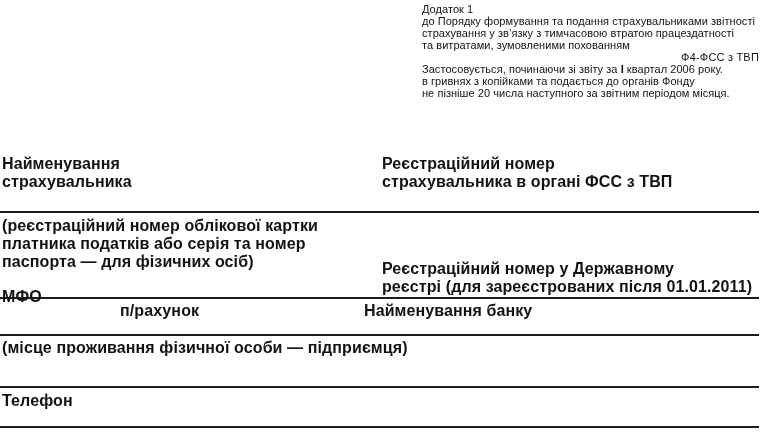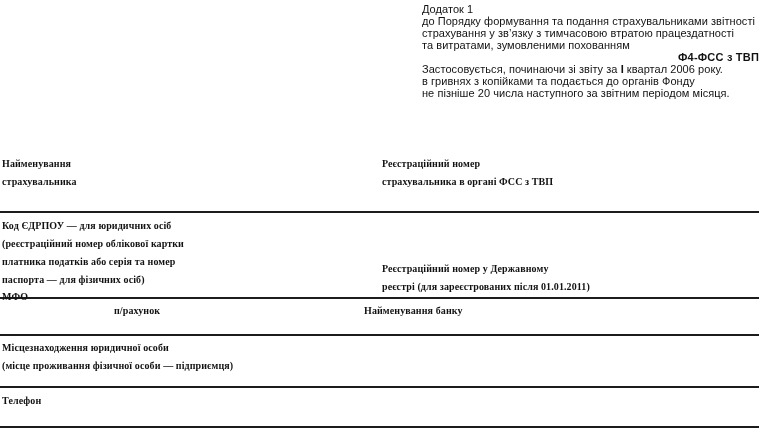--- a/index.html
+++ b/index.html
@@ -16,32 +16,31 @@
     position: absolute;
     left: 422px;
     top: 3px;
     width: 337px;
     font-size: 11px;
     line-height: 12px;
     letter-spacing: 0.05px;
   }
   .top-block .line { white-space: nowrap; }
   .form-code {
-    font-weight: bold;
+    font-weight: normal;
     text-align: right;
     letter-spacing: 0.2px;
   }
   .label {
     position: absolute;
     font-weight: bold;
-    font-size: 10px;
+    font-size: 16px;
     line-height: 17.5px;
     letter-spacing: 0.1px;
     white-space: nowrap;
-    font-family: Liberation Serif, serif;
   }
   .rule {
     position: absolute;
     left: 0;
     width: 759px;
     height: 2px;
     background: #1c1c1c;
   }
   b { font-weight: bold; }
 </style>
@@ -65,38 +64,36 @@
     <div>Найменування</div>
     <div>страхувальника</div>
   </div>
   <div class="label" style="left:382px; top:155px;">
     <div>Реєстраційний номер</div>
     <div>страхувальника в органі ФСС з ТВП</div>
   </div>
   <div class="rule" style="top:211px;"></div>
 
   <div class="label" style="left:2px; top:217px; line-height:18px;">
-    <div>Код ЄДРПОУ — для юридичних осіб</div>
     <div>(реєстраційний номер облікової картки</div>
     <div>платника податків або серія та номер</div>
     <div>паспорта — для фізичних осіб)</div>
   </div>
   <div class="label" style="left:382px; top:260px; line-height:18px;">
     <div>Реєстраційний номер у Державному</div>
     <div>реєстрі (для зареєстрованих після 01.01.2011)</div>
   </div>
   <div class="rule" style="top:297px;"></div>
 
   <div class="label" style="left:2px; top:288px;">МФО</div>
-  <div class="label" style="left:114px; top:302px;">п/рахунок</div>
+  <div class="label" style="left:120px; top:302px;">п/рахунок</div>
   <div class="label" style="left:364px; top:302px;">Найменування банку</div>
   <div class="rule" style="top:334px;"></div>
 
   <div class="label" style="left:2px; top:339px;">
-    <div>Місцезнаходження юридичної особи</div>
     <div>(місце проживання фізичної особи — підприємця)</div>
   </div>
   <div class="rule" style="top:386px;"></div>
 
   <div class="label" style="left:2px; top:392px;">Телефон</div>
   <div class="rule" style="top:426px;"></div>
 
 </div>
 
 </body></html>

